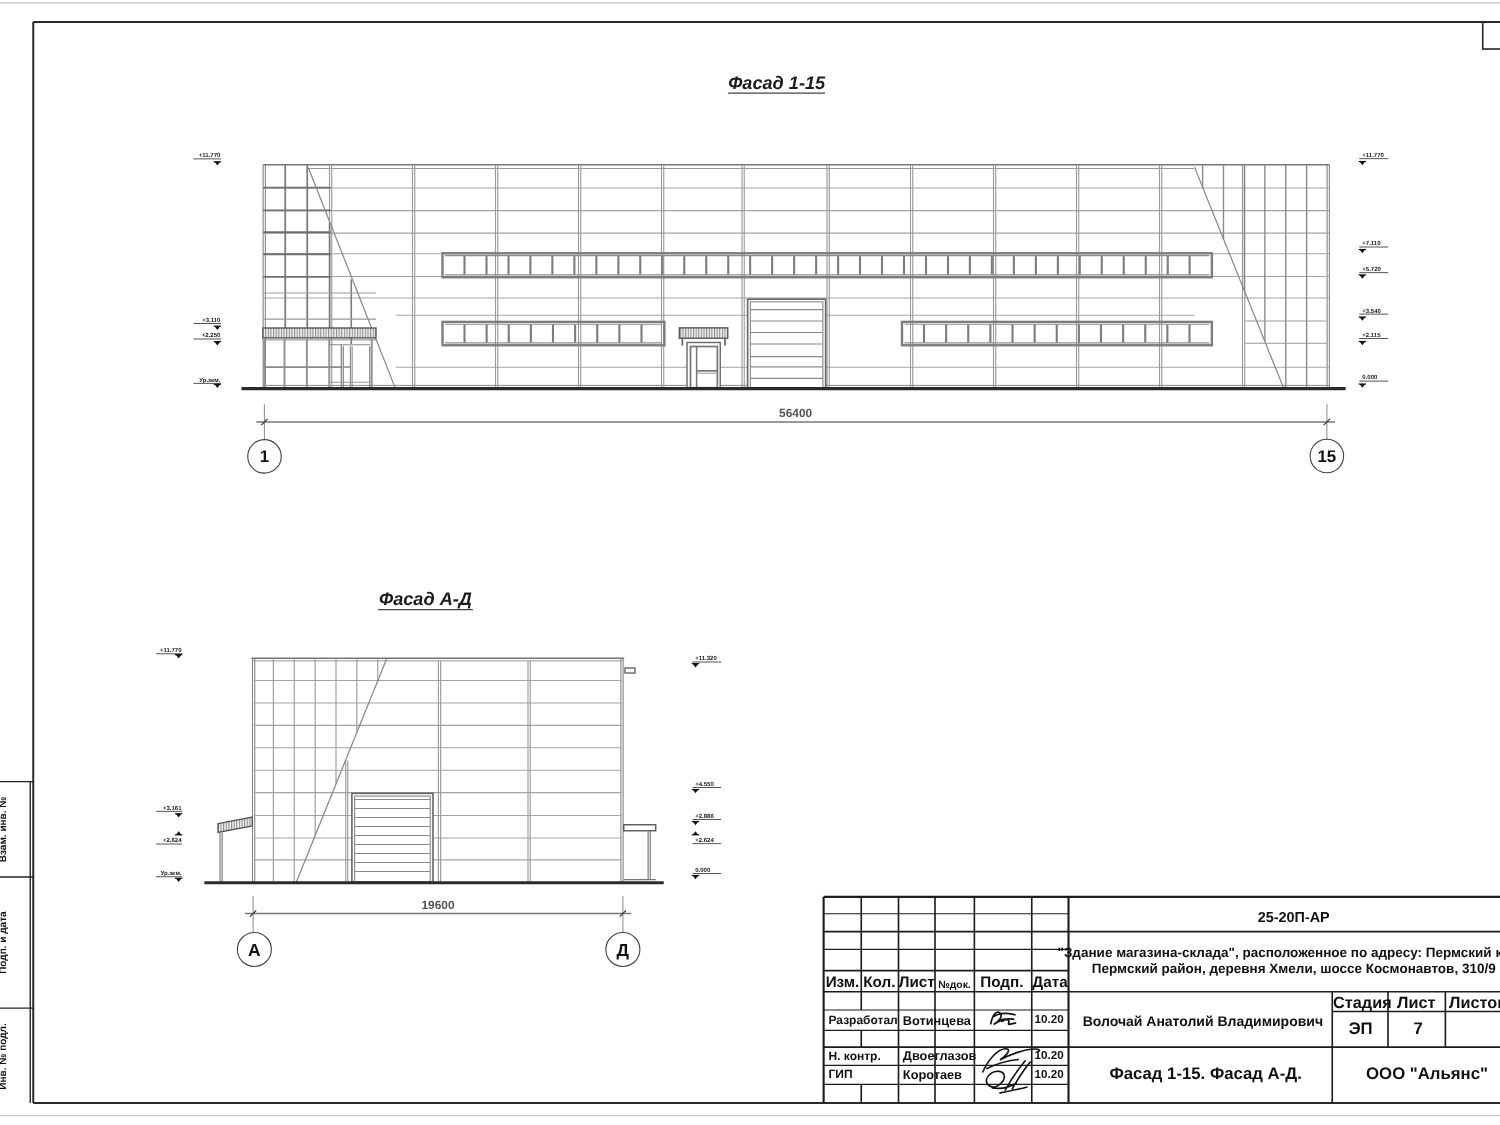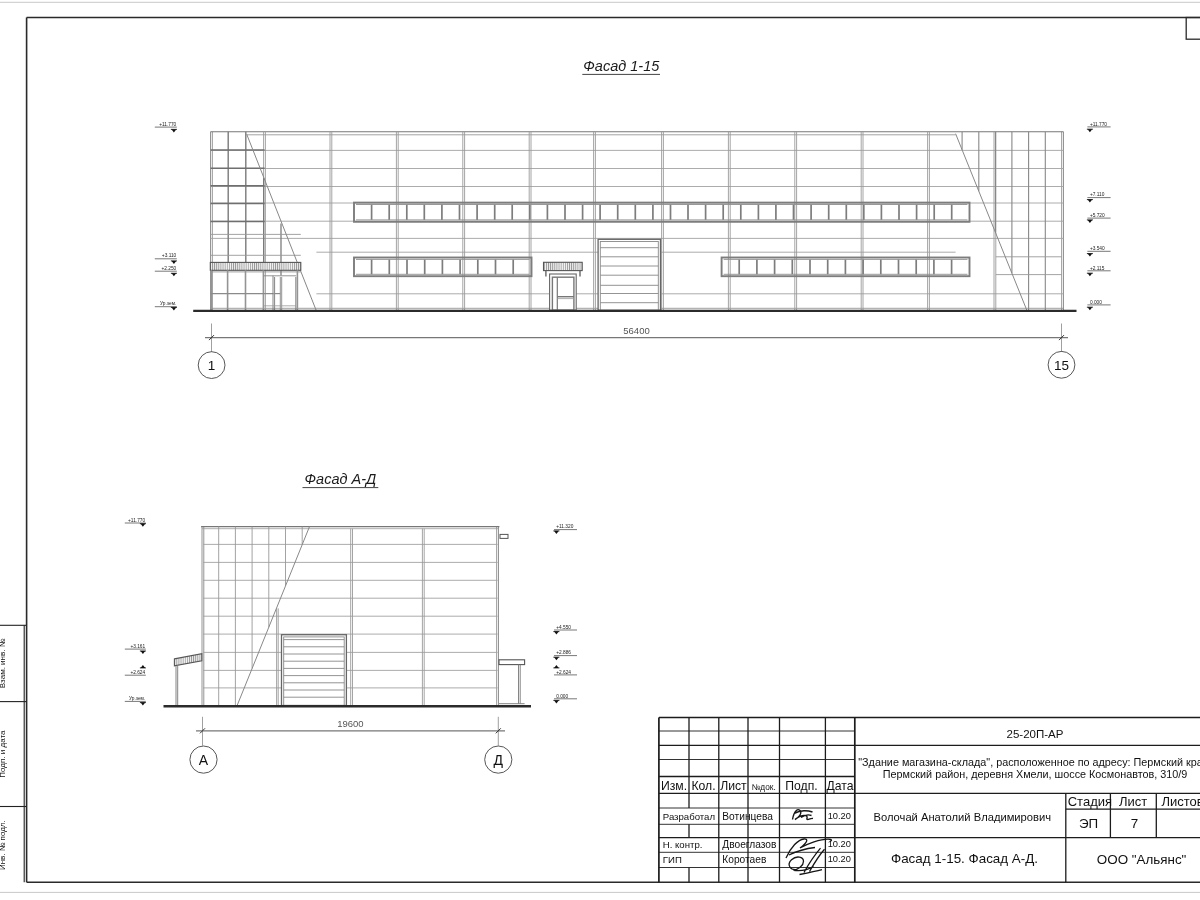--- a/index.html
+++ b/index.html
@@ -1,18 +1,18 @@
 <!DOCTYPE html>
 <html><head>
 <meta charset="utf-8">
 <title>Фасад 1-15. Фасад А-Д.</title>
 <style>
   html,body { margin:0; padding:0; background:#ffffff; }
   #sheet { position:relative; width:1200px; height:900px; background:#ffffff;
-           font-family:"Liberation Sans", sans-serif; overflow:hidden; }
+           font-family:"Liberation Sans", sans-serif; overflow:hidden;font-weight:bold; }
 </style>
 </head>
 <body>
 <div id="sheet">
 <svg width="1200" height="900" viewBox="0 0 1200 900">
 <defs>
 <pattern id="hatch" patternUnits="userSpaceOnUse" width="2.1" height="8">
   <rect width="2.1" height="8" fill="#f4f4f4"></rect>
   <line x1="0.5" y1="0" x2="0.5" y2="8" stroke="#666" stroke-width="0.7"></line>
 </pattern>

